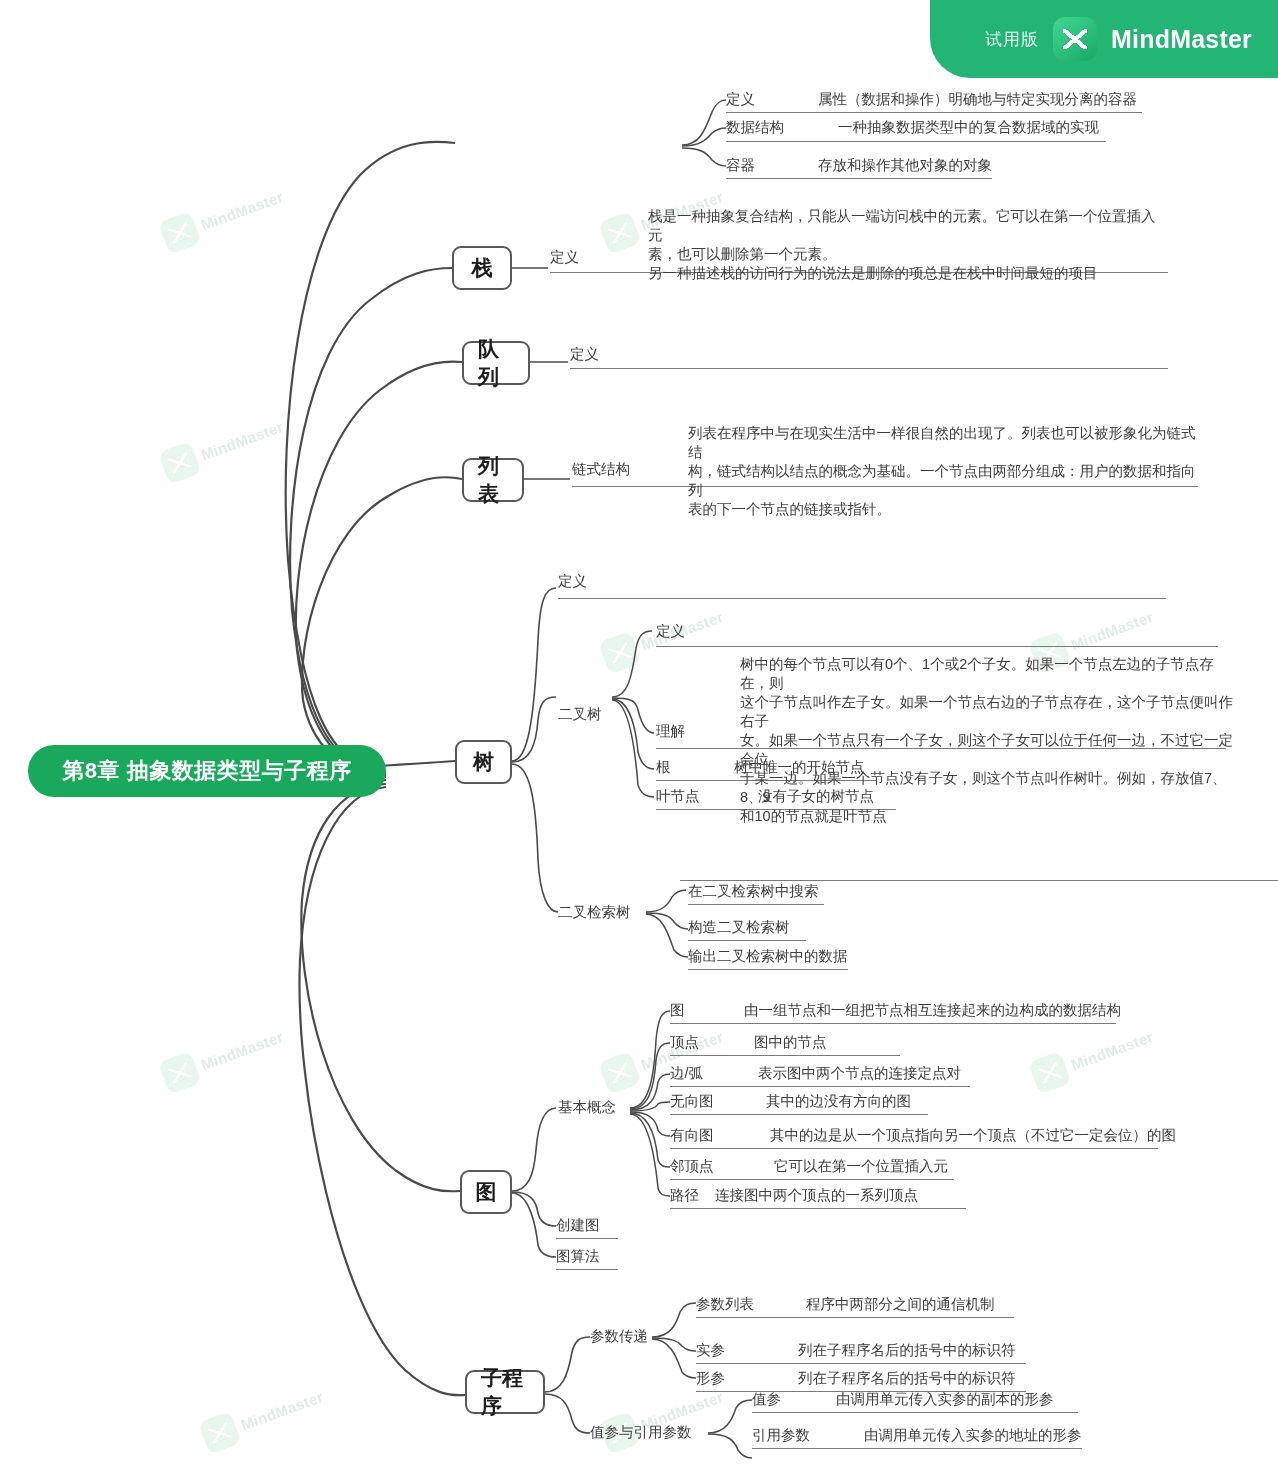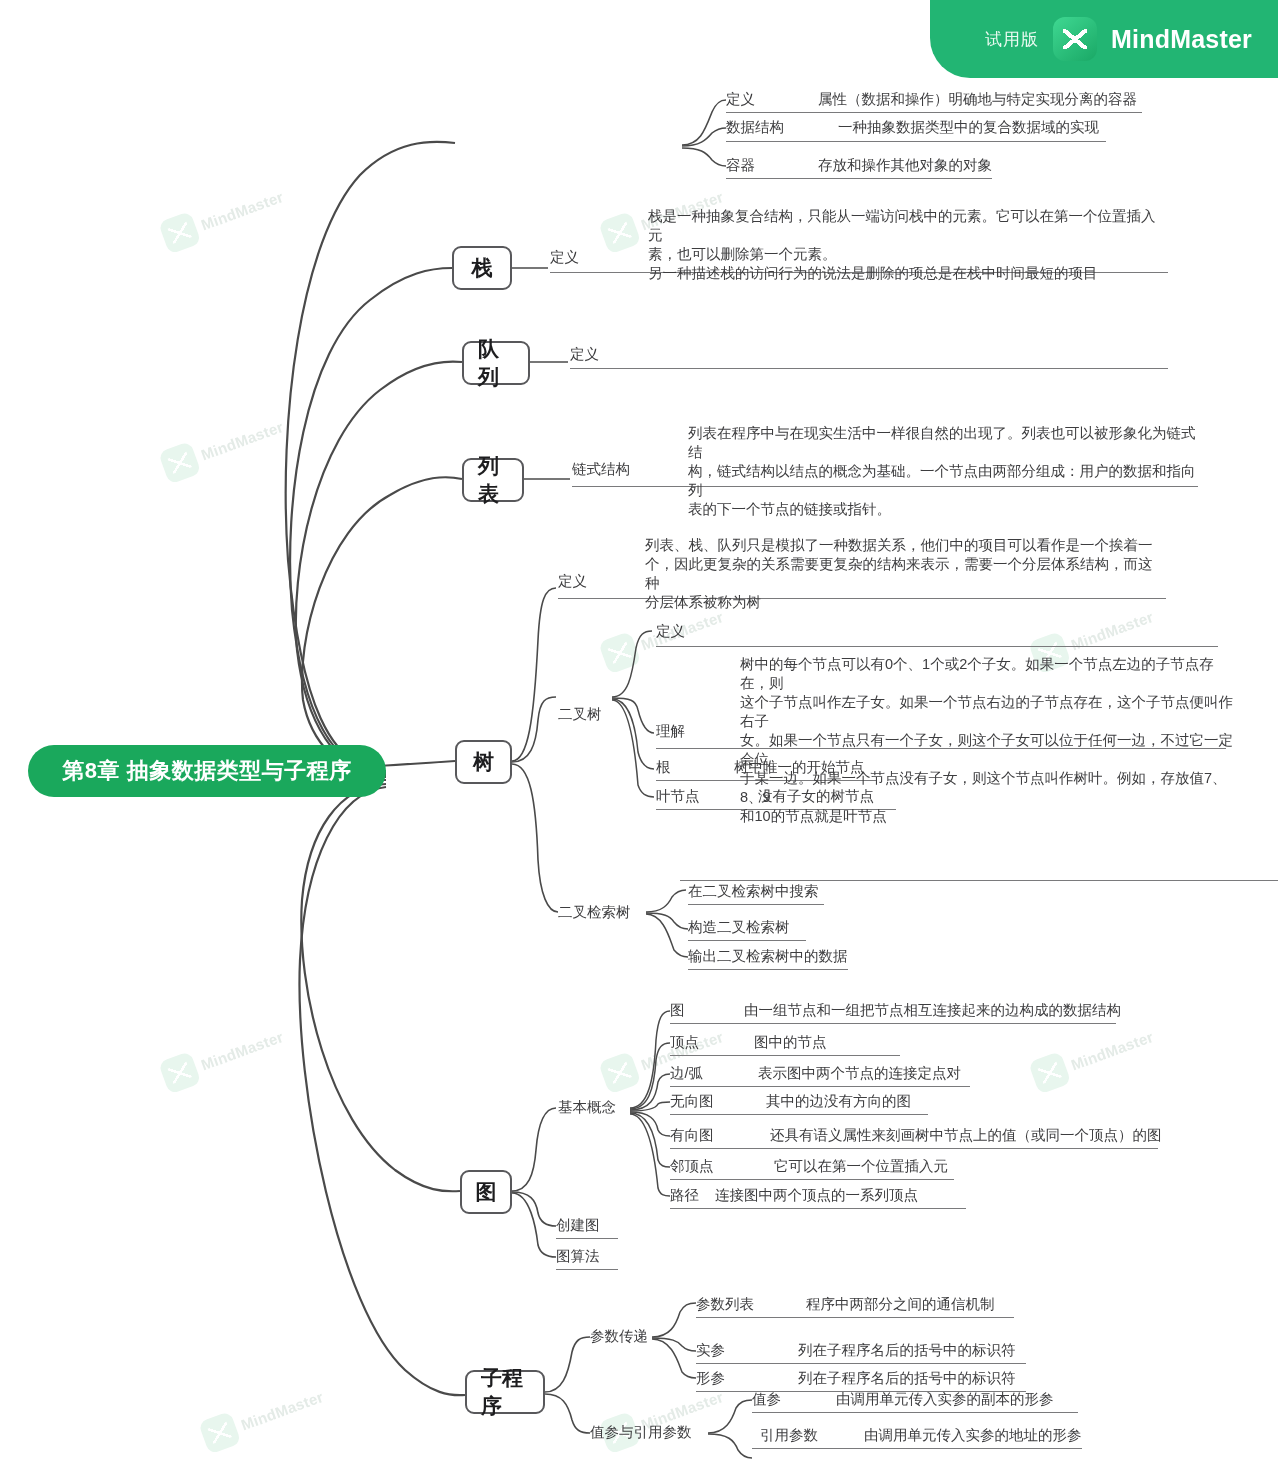--- a/index.html
+++ b/index.html
@@ -353,25 +353,20 @@
   </div>
   <div class="underline" style="left:572px; top:486px; width:626px;"></div>
 
   <div class="node branch-box" style="left:455px; top:740px; width:57px;">
     <span>树</span>
   </div>
 
   <div class="node" style="left:558px; top:572px;">
     <span class="sub-label">定义</span>
   </div>
-  <div class="node" style="left:645px; top:536px; width:520px;">
-    <span class="leaf-text">列表、栈、队列只是模拟了一种数据关系，他们中的项目可以看作是一个挨着一
-个，因此更复杂的关系需要更复杂的结构来表示，需要一个分层体系结构，而这种
-分层体系被称为树</span>
-  </div>
   <div class="underline" style="left:558px; top:598px; width:608px;"></div>
 
   <div class="node" style="left:558px; top:705px;">
     <span class="sub-label">二叉树</span>
   </div>
 
   <div class="node" style="left:656px; top:622px;">
     <span class="sub-label">定义</span>
   </div>
   <div class="underline" style="left:656px; top:646px; width:562px;"></div>
@@ -461,21 +456,21 @@
   </div>
   <div class="node" style="left:766px; top:1092px; width:330px;">
     <span class="leaf-text">其中的边没有方向的图</span>
   </div>
   <div class="underline" style="left:670px; top:1114px; width:258px;"></div>
 
   <div class="node" style="left:670px; top:1126px;">
     <span class="sub-label">有向图</span>
   </div>
   <div class="node" style="left:770px; top:1126px; width:420px;">
-    <span class="leaf-text">还具有语义属性来刻画树中节点上的值（或同一个顶点）的图</span>
+    <span class="leaf-text">其中的边是从一个顶点指向另一个顶点（不过它一定会位）的图</span>
   </div>
   <div class="underline" style="left:670px; top:1148px; width:488px;"></div>
 
   <div class="node" style="left:670px; top:1157px;">
     <span class="sub-label">邻顶点</span>
   </div>
   <div class="node" style="left:774px; top:1157px; width:330px;">
     <span class="leaf-text">它可以在第一个位置插入元</span>
   </div>
   <div class="underline" style="left:670px; top:1179px; width:284px;"></div>
@@ -535,21 +530,21 @@
   </div>
 
   <div class="node" style="left:752px; top:1390px;">
     <span class="sub-label">值参</span>
   </div>
   <div class="node" style="left:836px; top:1390px; width:320px;">
     <span class="leaf-text">由调用单元传入实参的副本的形参</span>
   </div>
   <div class="underline" style="left:752px; top:1412px; width:326px;"></div>
 
-  <div class="node" style="left:752px; top:1426px;margin-left:8px;">
+  <div class="node" style="left:752px; top:1426px;">
     <span class="sub-label">引用参数</span>
   </div>
   <div class="node" style="left:864px; top:1426px; width:320px;">
     <span class="leaf-text">由调用单元传入实参的地址的形参</span>
   </div>
   <div class="underline" style="left:752px; top:1448px; width:330px;"></div>
 
 </div>
 
 </body></html>

